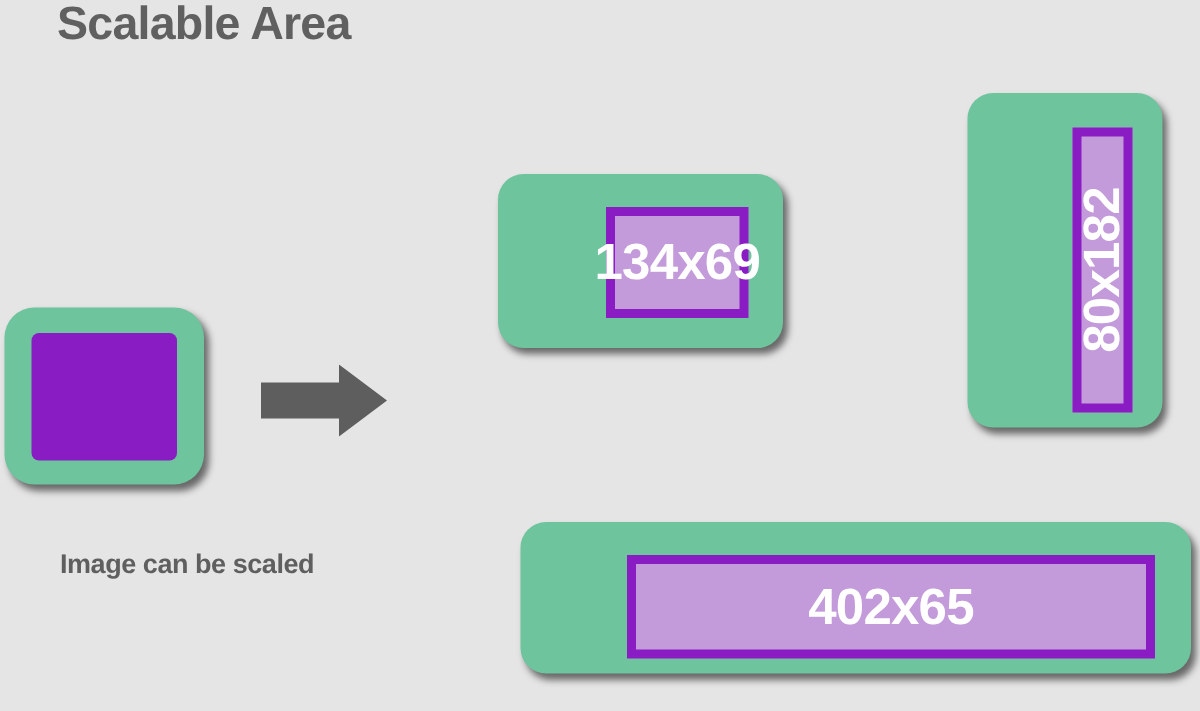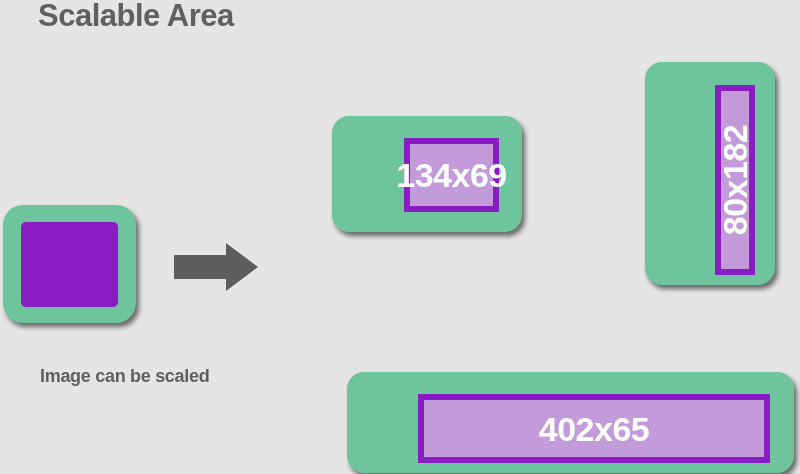--- a/index.html
+++ b/index.html
@@ -138,21 +138,21 @@
     height: 190px;
   }
   #box-80x182 .dim-label {
     font-size: 34px;
     transform: rotate(-90deg);
   }
 
   
   #box-402x65 {
     left: 347px;
-    top: 372px;
+    top: 348px;
     width: 447px;
     height: 101px;
     border-radius: 17px;
   }
   #box-402x65 .frame-inner {
     left: 23px;
     top: 22px;
     width: 400px;
     height: 69px;
   }

